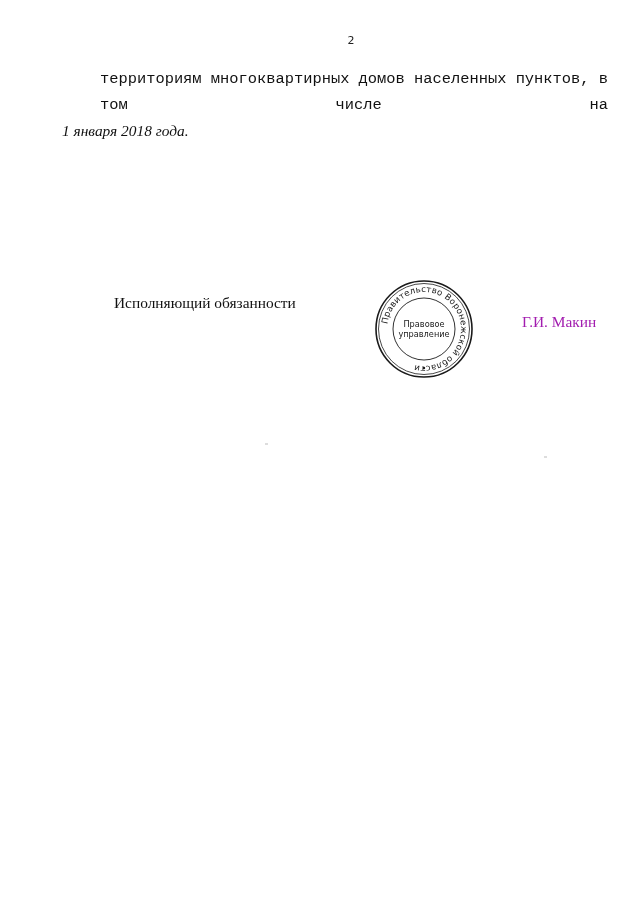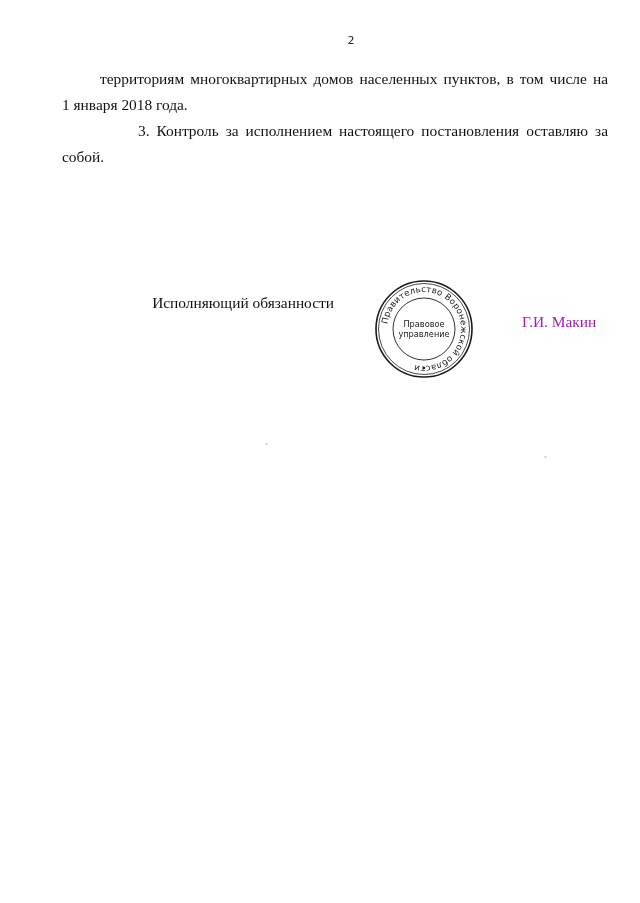--- a/index.html
+++ b/index.html
@@ -9,23 +9,23 @@
     position: absolute; left: 340px; top: 34px; width: 22px; text-align: center;
     font-family: "DejaVu Sans", sans-serif; font-size: 11px; color: #222;
   }
   .body-text {
     position: absolute; left: 100px; top: 66px; width: 508px;
     font-family: "Liberation Serif", serif; font-size: 15.4px; line-height: 26px;
     text-align: justify; color: #111;
   }
   .body-text p { margin: 0; }
   .body-text p.indent { text-indent: 38px; }
-  .just { text-align-last: justify; display: block; }
+  .just { text-align-last: justify; display: block; font-family: Liberation Mono, monospace; }
   .sig-left {
-    position: absolute; left: 114px; top: 294px; width: 220px; text-align: right;
+    position: absolute; left: 114px; top: 294px; width: 220px; text-align: left;
     font-family: "Liberation Serif", serif; font-size: 15.4px; line-height: 18px; color: #111;
   }
   .sig-right {
     position: absolute; left: 522px; top: 313px;
     font-family: "Liberation Serif", serif; font-size: 15.4px; line-height: 18px; color: #a21caf;
   }
   .stamp {
     position: absolute; left: 374px; top: 279px; width: 100px; height: 100px;
   }
   .artifact { position: absolute; width: 3px; height: 2px; background: #ddd; }
@@ -35,25 +35,21 @@
 
 <div class="page">
 
   <div class="page-number">2</div>
 
   <div class="body-text">
     <p>
       <span class="just">территориям многоквартирных домов населенных пунктов, в том числе на</span>
     </p>
     <p class="indent">
-      <span style="display:block;text-indent:0;margin-left:-38px;">1 января 2018 года.</span>
-    </p>
-    <p class="indent">
-      <span class="just">3. Контроль за исполнением настоящего постановления оставляю за</span>
-      <span style="display:block;text-indent:0;margin-left:-38px;">собой.</span>
+      <span style="display:block;text-indent:0;margin-left:-38px;font-style:italic;">1 января 2018 года.</span>
     </p>
   </div>
 
   <div class="sig-left">
     <div>Исполняющий обязанности</div>
   </div>
 
   <div class="stamp">
     <svg width="100" height="100" viewBox="0 0 100 100">
       <defs>

